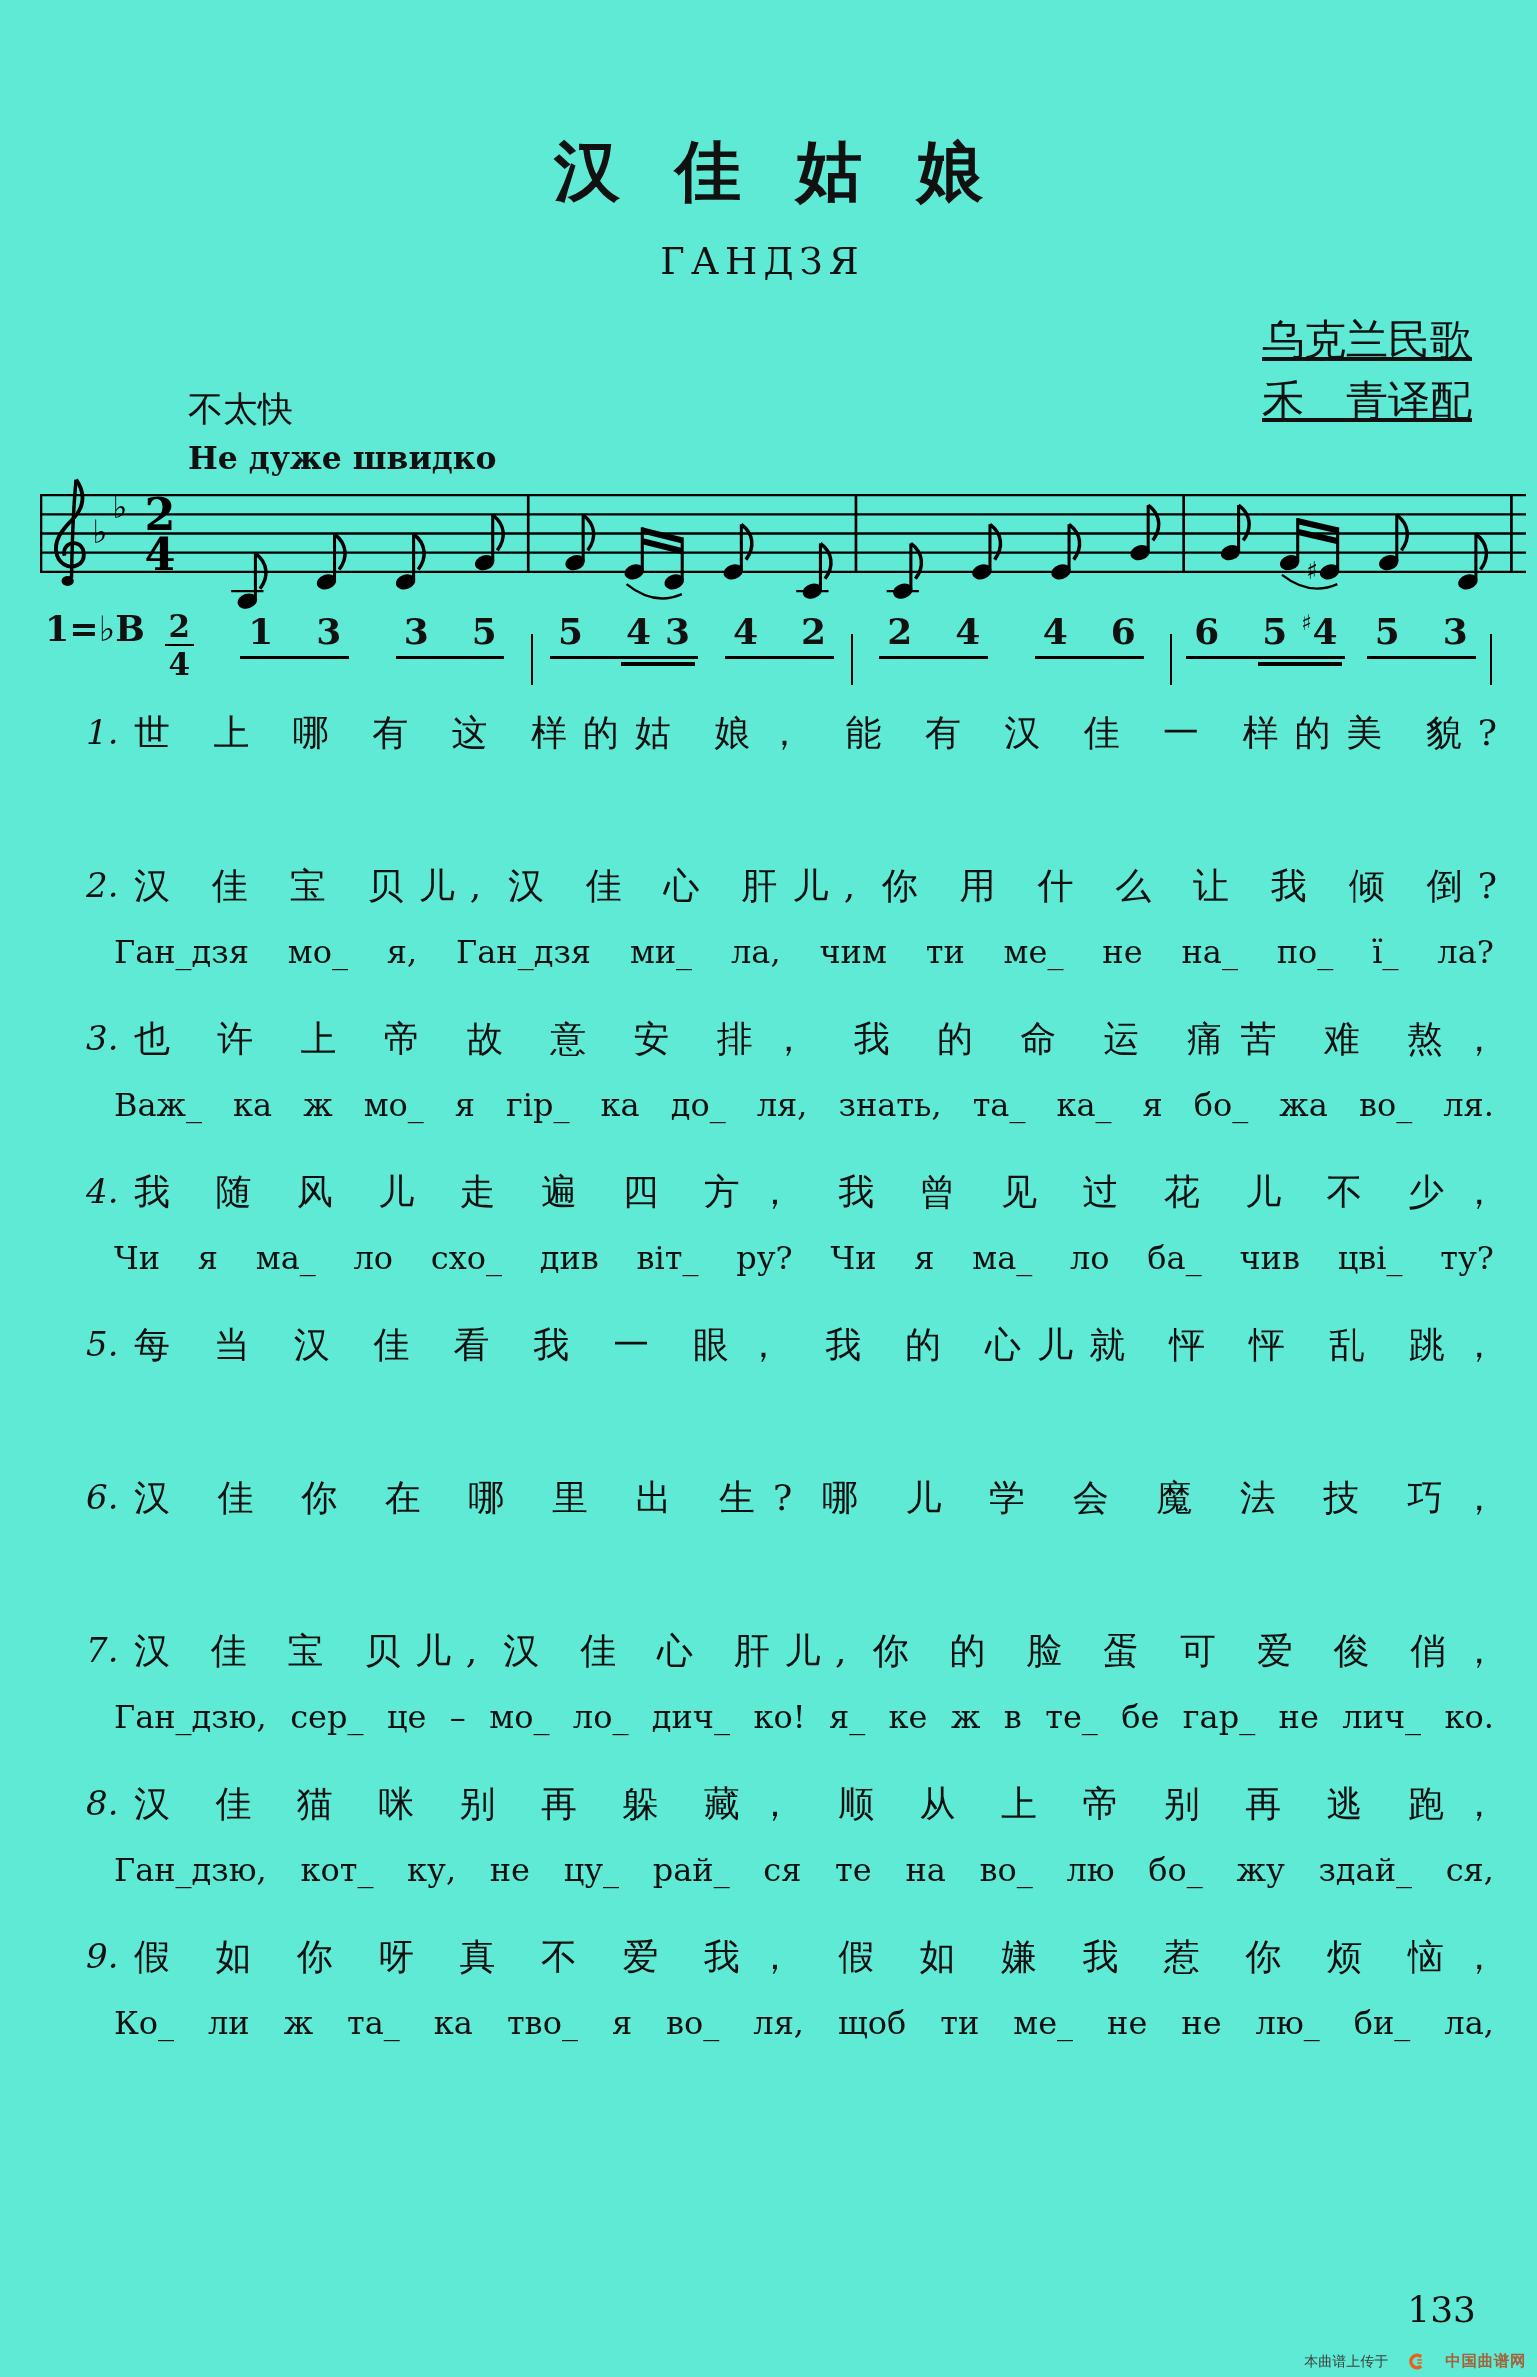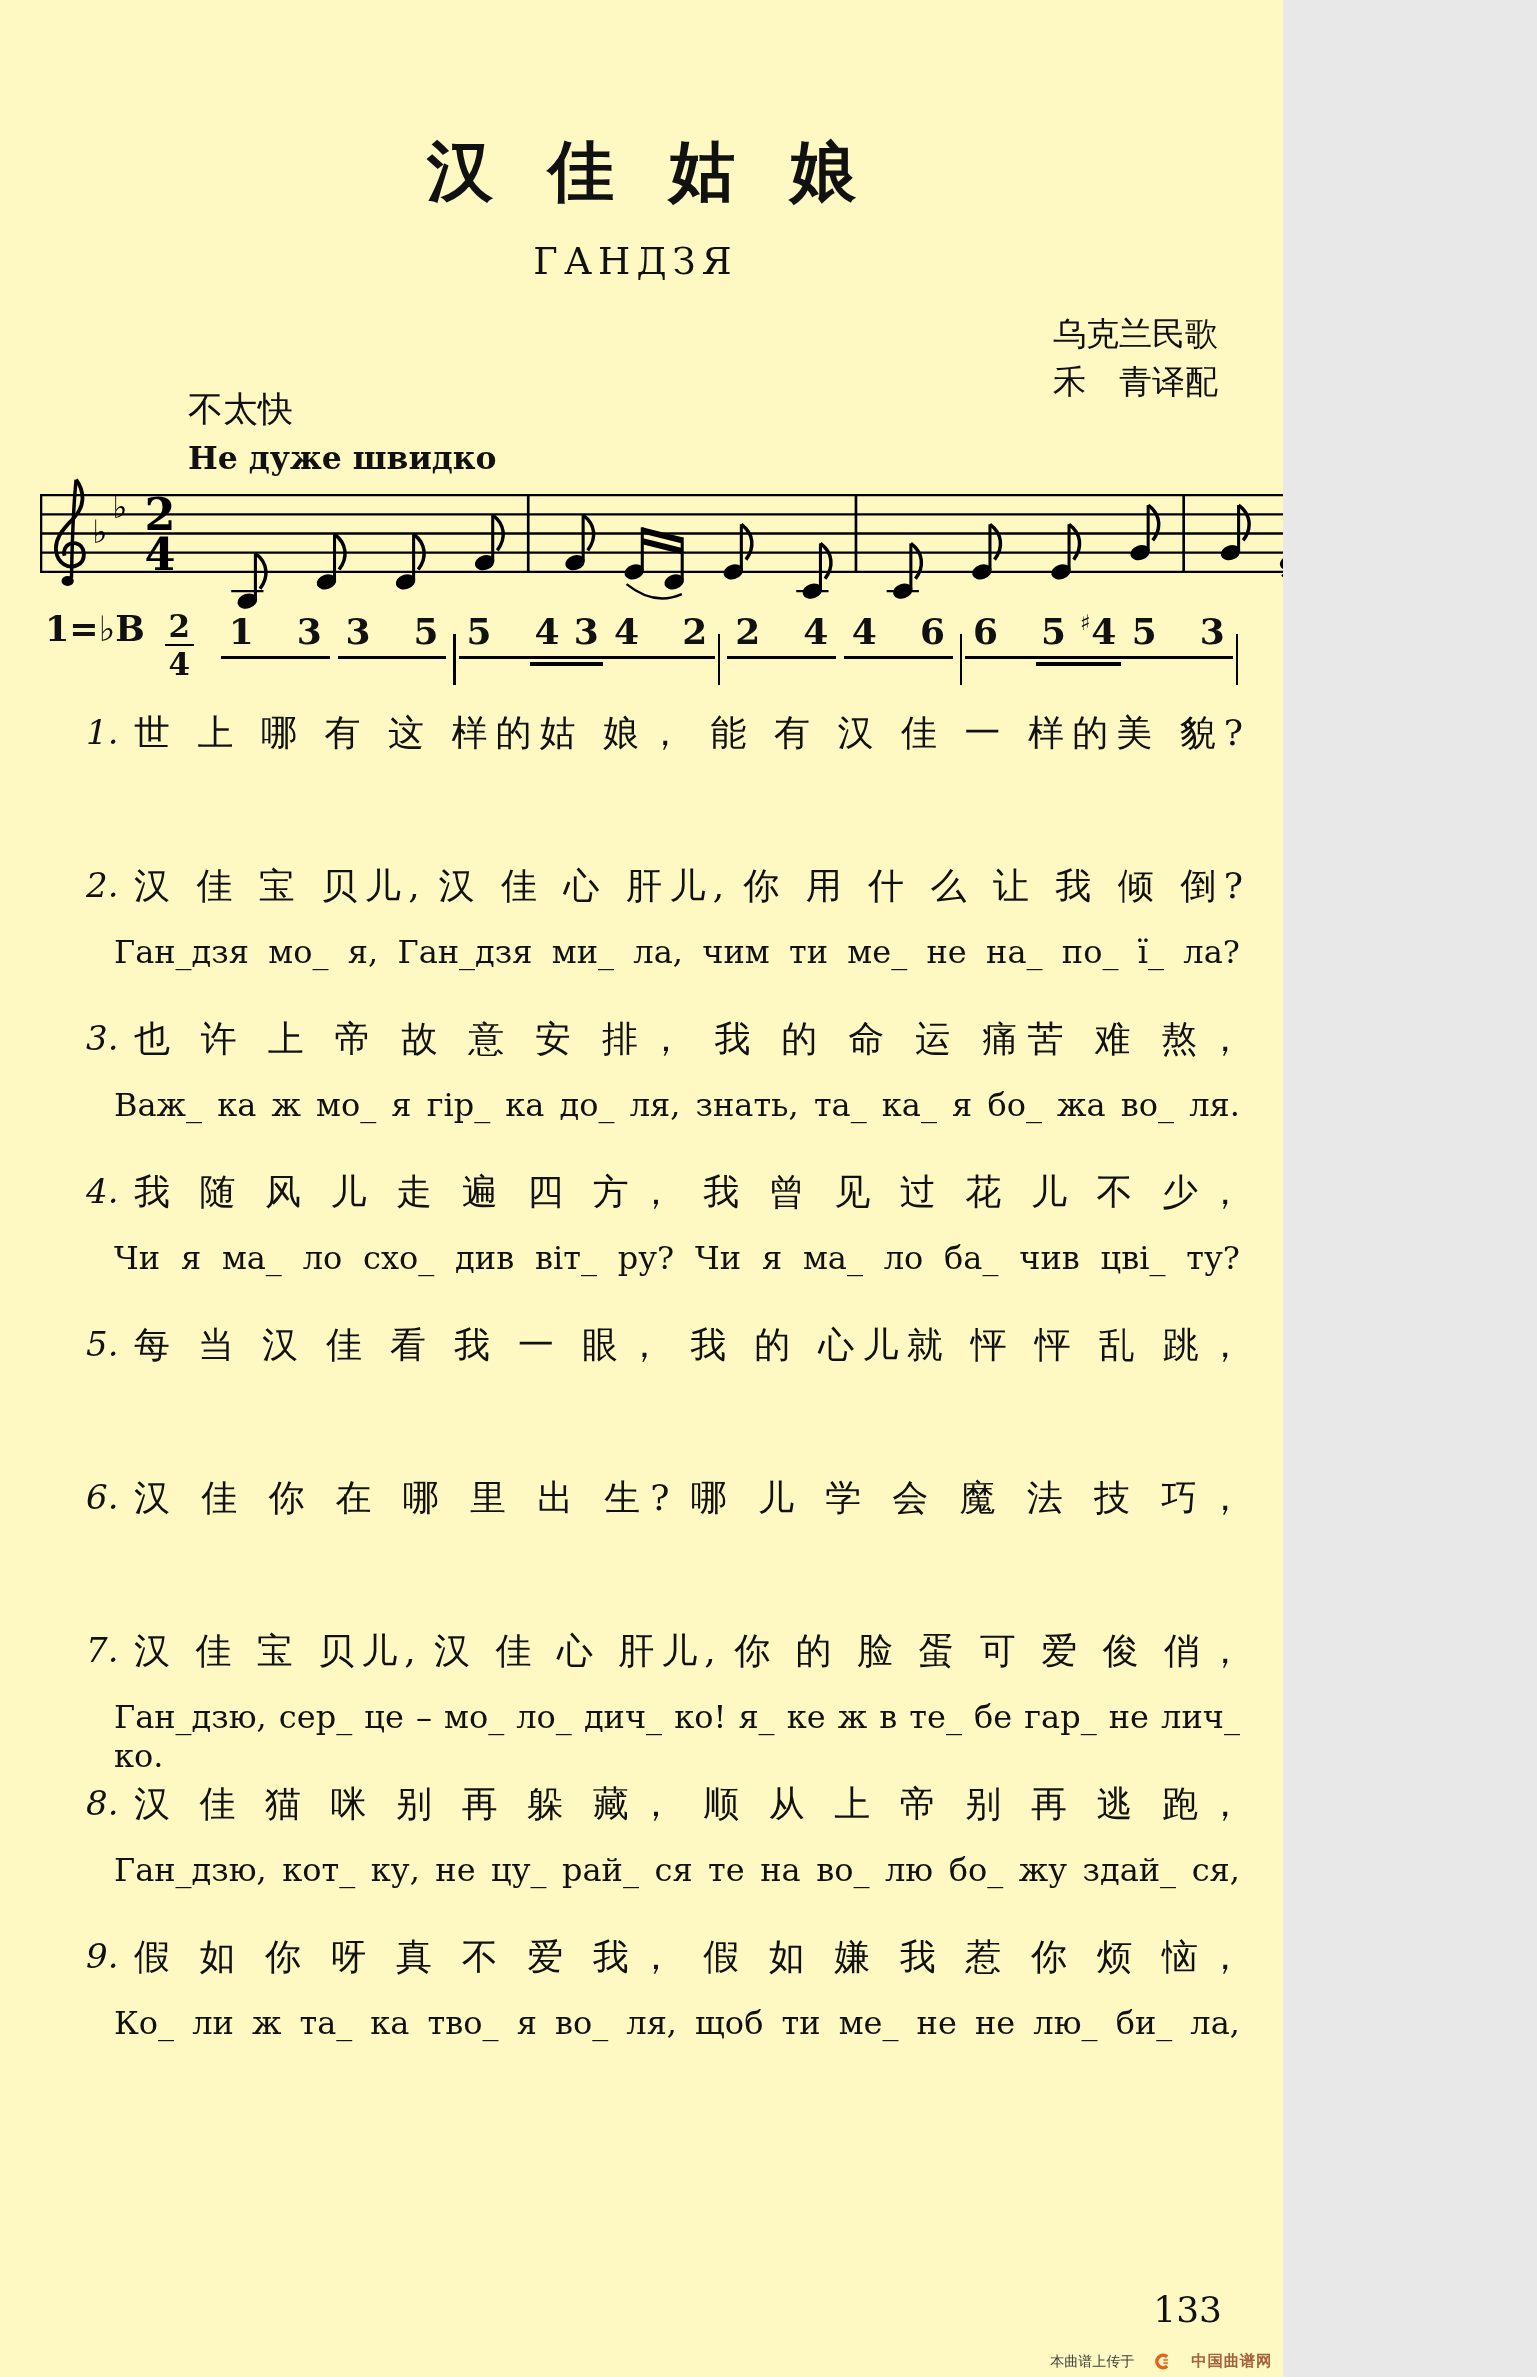--- a/index.html
+++ b/index.html
@@ -1,25 +1,25 @@
 <!DOCTYPE html>
 <html style="font-size:12.3px"><head>
 <meta charset="utf-8">
 <style>
   html,body{margin:0;padding:0;background:#e8e8e8;}
-  .page{position:relative;width:1283px;height:2377px;background:#fef9c3;overflow:hidden;
+  .page{position:relative;width:1537px;height:2377px;background:#5eead4;overflow:hidden;
         font-family:"DejaVu Serif","Liberation Serif",serif;color:#111;}
 
   .title{position:absolute;top:135px;left:0;right:0;text-align:center;
          font-weight:700;font-size:66px;letter-spacing:55px;text-indent:55px;line-height:1.1;}
   .subtitle{position:absolute;top:240px;left:0;right:18px;text-align:center;
             font-weight:400;font-size:37px;letter-spacing:6.1px;text-indent:6.1px;}
 
   .credits{position:absolute;top:310px;right:65px;text-align:right;
-           font-size:33px;line-height:1.45;font-family:"DejaVu Serif",serif;}
+           font-size:42px;line-height:1.45;font-family:"DejaVu Serif",serif;text-decoration:underline;}
 
   .tempo{position:absolute;top:386px;left:188px;}
   .tempo-cn{font-family:"DejaVu Sans","Liberation Sans",sans-serif;font-weight:500;font-size:35px;}
   .tempo-uk{font-weight:700;font-size:31.5px;margin-top:6.1px;font-family:"DejaVu Serif",serif;}
 
   .staff-wrap{position:absolute;left:40px;top:472px;width:1486px;height:146px;}
 
   
   .jianpu{position:absolute;left:45px;right:42px;top:611px;height:74px;
           display:flex;align-items:flex-start;}

